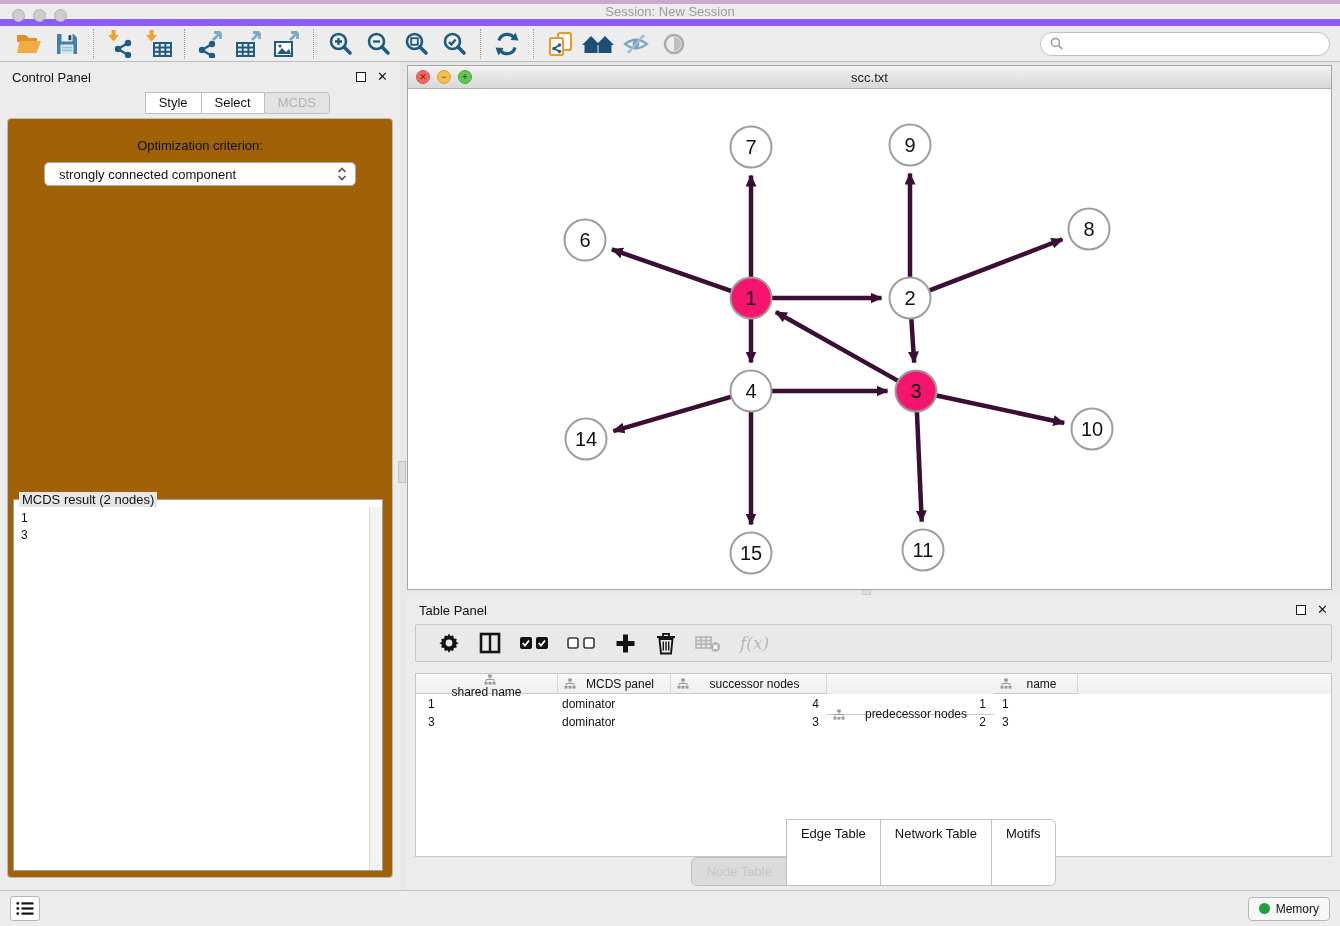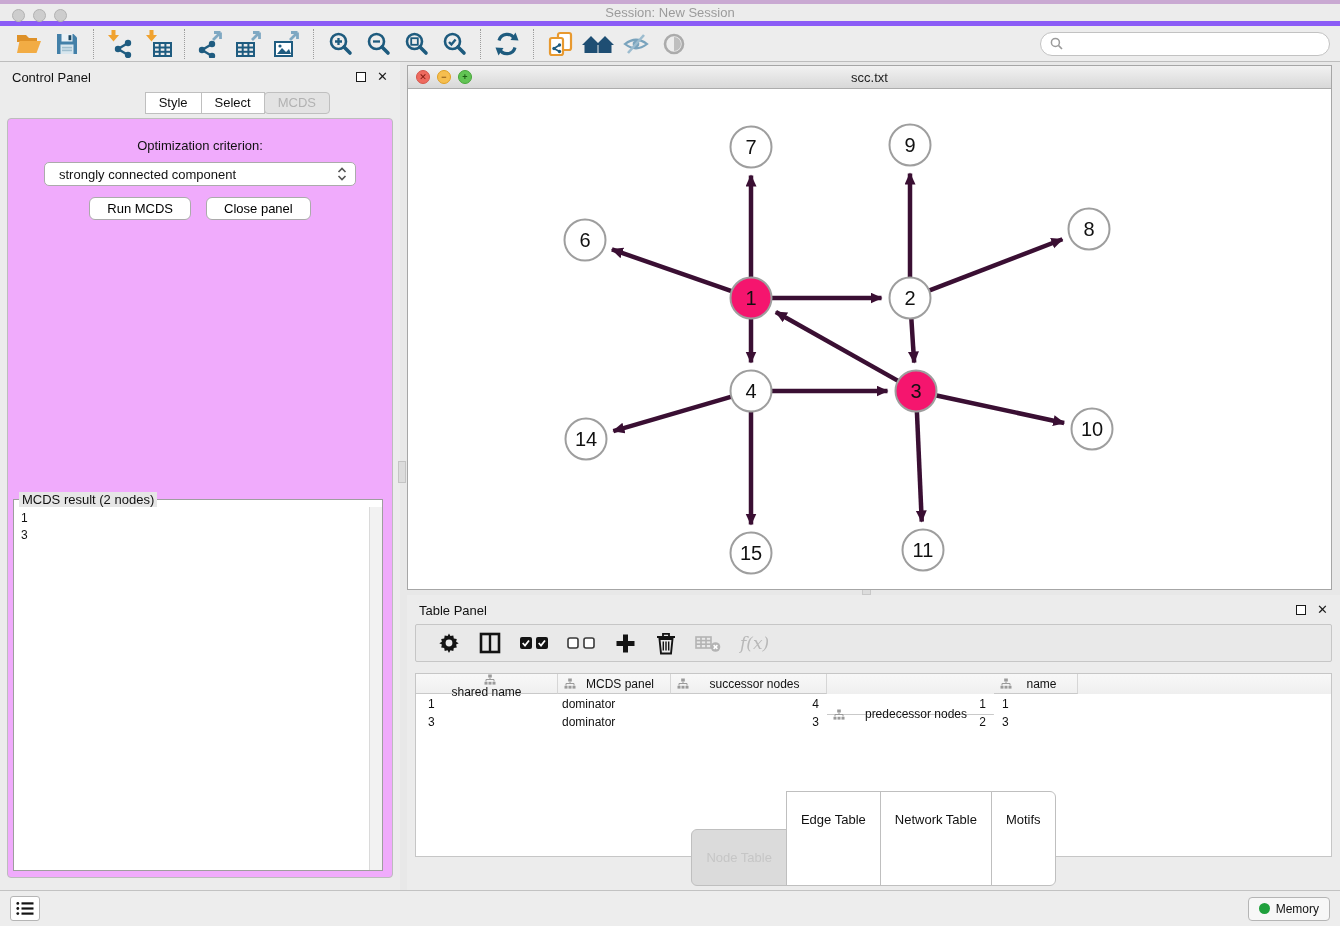--- a/index.html
+++ b/index.html
@@ -1,20 +1,20 @@
 <!DOCTYPE html>
 <html><head>
 <meta charset="utf-8">
 <style>
   * { box-sizing: border-box; margin: 0; padding: 0; }
   html,body { width:1340px; height:926px; }
   body { font-family:"Liberation Sans","DejaVu Sans",sans-serif; background:#E8E8E8; position:relative; overflow:hidden; color:#111; }
 
   
-  .titlebar { position:absolute; top:0; left:0; right:0; height:26px; background:#ECECEC; border-top:4px solid #C9A9D2; border-bottom:5px solid #8b5cf6; display:flex; align-items:center; justify-content:center; }
+  .titlebar { position:absolute; top:0; left:0; right:0; height:26px; background:#ECECEC; border-top:4px solid #C9A9D2; border-bottom:7px solid #8b5cf6; display:flex; align-items:center; justify-content:center; }
   .titlebar .title { font-size:13px; color:#9B9B9B; }
   .main-lights { position:absolute; left:12px; top:5px; display:flex; gap:8px; }
   .main-lights span { width:13px; height:13px; border-radius:50%; background:#CDCDCD; border:1px solid #B2B2B2; }
 
   
   .toolbar { position:absolute; top:26px; left:0; right:0; height:36px; background:#EDEDED; border-bottom:1px solid #BDBDBD; display:flex; align-items:center; padding:0 10px; }
   .ticon { width:38px; height:32px; display:flex; align-items:center; justify-content:center; flex:none; }
   .tsep { width:1px; height:30px; border-left:1px dotted #9C9C9C; margin:0 7px; flex:none; }
   .search { margin-left:auto; width:290px; height:24px; background:#fff; border:1px solid #C2C2C2; border-radius:13px; display:flex; align-items:center; padding:0 9px; gap:5px; }
   .search input { border:none; outline:none; flex:1; font-size:12px; background:transparent; font-family:inherit; }
@@ -23,21 +23,21 @@
   .control-panel { position:absolute; left:0; top:62px; width:400px; bottom:36px; background:#ECECEC; }
   .panel-header { height:30px; display:flex; align-items:center; padding:0 12px; font-size:13px; }
   .win-btns { margin-left:auto; display:flex; gap:11px; align-items:center; }
   .float-btn { width:10px; height:10px; border:1.5px solid #1a1a1a; background:#fff; }
   .close-btn { font-size:13px; font-weight:bold; color:#1a1a1a; line-height:10px; }
   .cp-tabs { display:flex; justify-content:center; height:22px; }
   .seg { border:1px solid #BFBFBF; background:#fff; padding:2px 13px; font-size:13px; margin-left:-1px; cursor:default; }
   .seg:first-child { border-radius:4px 0 0 4px; margin-left:0;margin-top:38px; }
   .seg:last-child { border-radius:0 4px 4px 0; }
   .seg.dis { background:#E3E3E3; color:#B2B2B2; border-radius:4px; }
-  .cp-body { position:absolute; left:7px; right:7px; top:56px; bottom:12px; background:#f0abfc; border:1px solid #BDBDBD; border-radius:4px; }
+  .cp-body { position:absolute; left:7px; right:7px; top:56px; bottom:12px; background:#a16207; border:1px solid #BDBDBD; border-radius:4px; }
   .opt-label { text-align:center; font-size:13px; margin-top:19px; }
   .select-box { width:312px; height:24px; margin:9px auto 0; background:#fff; border:1px solid #ABABAB; border-radius:5px; display:flex; align-items:center; padding:0 8px 0 14px; font-size:13px; }
   .select-box .chev { margin-left:auto; }
   .btn-row { display:flex; justify-content:center; gap:15px; margin-top:11px; }
   .btn { background:#fff; border:1px solid #ABABAB; border-radius:6px; font-size:13px; padding:3px 17px; font-family:inherit; }
   fieldset.mcds { position:absolute; left:5px; right:9px; top:373px; bottom:6px; border:1px solid #9E9E9E; background:#fff; }
   fieldset.mcds legend { margin-left:5px; padding:0 3px; font-size:13px; background:#E6E6E6; }
   .mcds-text { position:absolute; left:0; right:13px; top:0; bottom:0; padding:3px 7px; font-size:12px; white-space:pre-line; line-height:17px; }
   .mcds-scroll { position:absolute; right:0; top:0; bottom:0; width:13px; background:#F2F2F2; border-left:1px solid #DADADA; }
 
@@ -57,21 +57,21 @@
   .tp-toolbar { position:absolute; left:8px; right:8px; top:29px; height:38px; background:#E9E9E9; border:1px solid #C6C6C6; border-radius:2px; display:flex; align-items:center; padding:0 22px; gap:19px; }
   .tbicon { display:flex; align-items:center; justify-content:center; }
   .fx { font-family:"DejaVu Serif","Liberation Serif",serif; font-style:italic; font-size:17px; color:#B8B8B8; }
   .tp-table { position:absolute; left:8px; right:8px; top:78px; bottom:33px; background:#fff; border:1px solid #C6C6C6; overflow:hidden; }
   .thead { display:flex; height:20px; background:linear-gradient(#F8F8F8,#EFEFEF); }
   .th { display:flex; align-items:center; border-right:1px solid #D6D6D6; border-bottom:1px solid #C9C9C9; font-size:12px; padding-left:6px; flex:none; }
   .th .lbl { flex:1; text-align:center; padding-right:6px; }
   .trow { display:flex; height:16px; align-items:center; font-size:12px; margin-top:2px; }
   .td { flex:none; overflow:hidden; white-space:nowrap; }
   .tp-tabs { position:absolute; left:0; right:0; bottom:4px; display:flex; justify-content:center; }
-  .tp-tabs .seg { padding:20px 14px; }
+  .tp-tabs .seg { padding:6px 14px; }
   .tp-tabs .seg.sel { background:#DBDBDB; color:#C6C6C6; }
   .tp-tabs .seg:first-child { border-radius:6px 0 0 6px; }
   .tp-tabs .seg:last-child { border-radius:0 6px 6px 0; }
 
   
   .statusbar { position:absolute; left:0; right:0; bottom:0; height:36px; background:#EDEDED; border-top:1px solid #C2C2C2; display:flex; align-items:center; padding:0 10px; }
   .list-btn { width:30px; height:25px; background:#fff; border:1px solid #B5B5B5; border-radius:3px; display:flex; align-items:center; justify-content:center; }
   .mem-btn { margin-left:auto; height:24px; background:#F7F7F7; border:1px solid #B5B5B5; border-radius:4px; display:flex; align-items:center; gap:6px; padding:0 10px; font-size:12px; }
   .mem-dot { width:11px; height:11px; border-radius:50%; background:#1FA03C; }
 
@@ -250,24 +250,20 @@
       <span class="seg dis">MCDS</span>
     </div>
   <div class="cp-body">
     <div class="opt-label">Optimization criterion:</div>
     <div class="select-box">
       <span>strongly connected component</span>
       <svg class="chev" width="10" height="14" viewBox="0 0 10 14">
           <path d="M1.5 5 L5 1.5 L8.5 5" stroke="#555" stroke-width="1.6" fill="none"></path>
           <path d="M1.5 9 L5 12.5 L8.5 9" stroke="#555" stroke-width="1.6" fill="none"></path>
         </svg>
-    </div>
-    <div class="btn-row">
-      <button class="btn">Run MCDS</button>
-      <button class="btn">Close panel</button>
     </div>
     <fieldset class="mcds">
       <legend>MCDS result (2 nodes)</legend>
       <div class="mcds-text">1
 3</div>
       <div class="mcds-scroll"></div>
     </fieldset>
   </div>
 </div>
 

